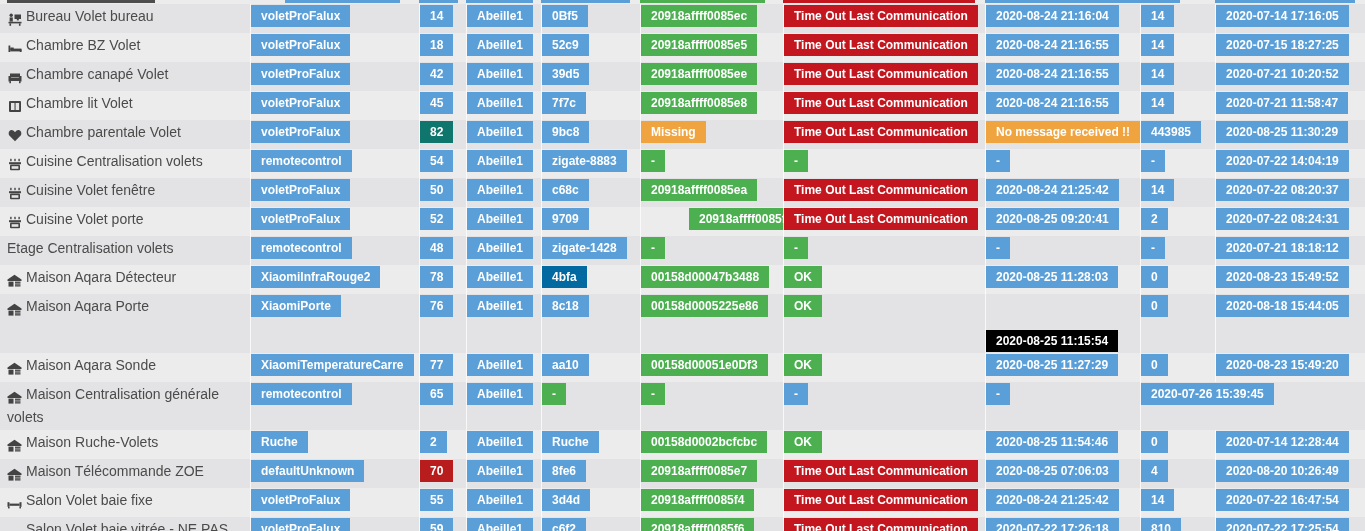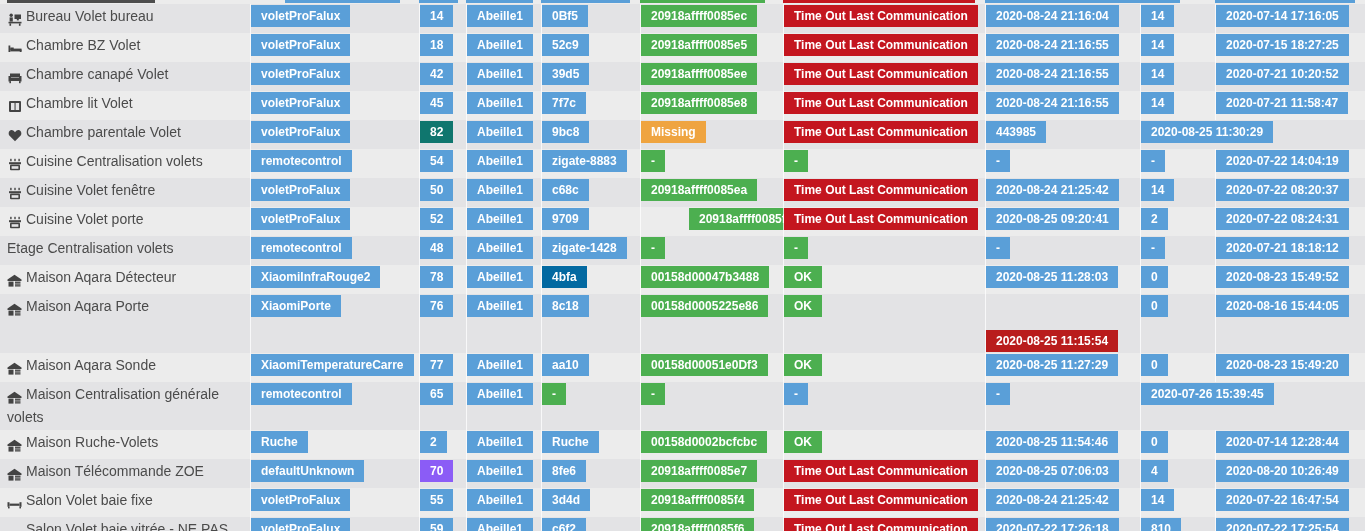--- a/index.html
+++ b/index.html
@@ -127,20 +127,21 @@
     <div class="row odd">
       <div class="cell name-cell"><span class="icon"><svg width="14" height="13" viewBox="0 0 14 13" fill="currentColor">
             <path d="M7 12.2 L1.8 7.1 C-0.8 4.4 1.4 0.4 4.4 1.2 C5.6 1.5 6.5 2.4 7 3.2 C7.5 2.4 8.4 1.5 9.6 1.2 C12.6 0.4 14.8 4.4 12.2 7.1 Z"></path>
           </svg></span><span>Chambre parentale Volet</span></div>
       <div class="cell"><span class="badge" style="background: rgb(90, 159, 216);">voletProFalux</span></div>
       <div class="cell"><span class="badge" style="background: #0f766e;">82</span></div>
       <div class="cell"><span class="badge" style="background: rgb(90, 159, 216);">Abeille1</span></div>
       <div class="cell"><span class="badge" style="background: rgb(90, 159, 216);">9bc8</span></div>
       <div class="cell"><span class="badge" style="background: rgb(239, 164, 64);">Missing</span></div>
       <div class="cell"><span class="badge" style="background: rgb(196, 22, 31);">Time Out Last Communication</span></div>
+      <div class="cell"><span class="badge" style="background: rgb(239, 164, 64);">No message received !!</span></div>
       <div class="cell"><span class="badge" style="background: rgb(90, 159, 216);">443985</span></div>
       <div class="cell"><span class="badge" style="background: rgb(90, 159, 216);">2020-08-25 11:30:29</span></div>
     </div>
     <div class="row even">
       <div class="cell name-cell"><span class="icon"><svg width="14" height="13" viewBox="0 0 14 13" fill="currentColor">
             <rect x="2.2" y="0.8" width="1.4" height="2.4"></rect>
             <rect x="6.3" y="0.8" width="1.4" height="2.4"></rect>
             <rect x="10.4" y="0.8" width="1.4" height="2.4"></rect>
             <rect x="1" y="4.2" width="12" height="2"></rect>
             <rect x="2" y="6.6" width="10" height="5.6" rx="1"></rect>
@@ -231,23 +232,23 @@
             <rect x="8" y="7.6" width="5.5" height="1.3"></rect>
             <rect x="8" y="9.4" width="5.5" height="1.3"></rect>
             <rect x="8" y="11.2" width="5.5" height="1.3"></rect>
           </svg></span><span>Maison Aqara Porte</span></div>
       <div class="cell"><span class="badge" style="background: rgb(90, 159, 216);">XiaomiPorte</span></div>
       <div class="cell"><span class="badge" style="background: rgb(90, 159, 216);">76</span></div>
       <div class="cell"><span class="badge" style="background: rgb(90, 159, 216);">Abeille1</span></div>
       <div class="cell"><span class="badge" style="background: rgb(90, 159, 216);">8c18</span></div>
       <div class="cell"><span class="badge" style="background: rgb(76, 175, 80);">00158d0005225e86</span></div>
       <div class="cell"><span class="badge" style="background: rgb(76, 175, 80);">OK</span></div>
-      <div class="cell"><span class="badge" style="background: #b91c1c; margin-top: 36px;">2020-08-25 11:15:54</span></div>
+      <div class="cell"><span class="badge" style="background: #000000; margin-top: 36px;">2020-08-25 11:15:54</span></div>
       <div class="cell"><span class="badge" style="background: rgb(90, 159, 216);">0</span></div>
-      <div class="cell"><span class="badge" style="background: rgb(90, 159, 216);">2020-08-16 15:44:05</span></div>
+      <div class="cell"><span class="badge" style="background: rgb(90, 159, 216);">2020-08-18 15:44:05</span></div>
     </div>
     <div class="row even">
       <div class="cell name-cell"><span class="icon"><svg width="15" height="13" viewBox="0 0 15 13" fill="currentColor">
             <path d="M0.5 5.5 L7.5 0.8 L14.5 5.5 V7 H0.5 Z"></path>
             <rect x="1.5" y="7.6" width="5" height="5"></rect>
             <rect x="8" y="7.6" width="5.5" height="1.3"></rect>
             <rect x="8" y="9.4" width="5.5" height="1.3"></rect>
             <rect x="8" y="11.2" width="5.5" height="1.3"></rect>
           </svg></span><span>Maison Aqara Sonde</span></div>
       <div class="cell"><span class="badge" style="background: rgb(90, 159, 216);">XiaomiTemperatureCarre</span></div>
@@ -297,21 +298,21 @@
     </div>
     <div class="row odd">
       <div class="cell name-cell"><span class="icon"><svg width="15" height="13" viewBox="0 0 15 13" fill="currentColor">
             <path d="M0.5 5.5 L7.5 0.8 L14.5 5.5 V7 H0.5 Z"></path>
             <rect x="1.5" y="7.6" width="5" height="5"></rect>
             <rect x="8" y="7.6" width="5.5" height="1.3"></rect>
             <rect x="8" y="9.4" width="5.5" height="1.3"></rect>
             <rect x="8" y="11.2" width="5.5" height="1.3"></rect>
           </svg></span><span>Maison Télécommande ZOE</span></div>
       <div class="cell"><span class="badge" style="background: rgb(90, 159, 216);">defaultUnknown</span></div>
-      <div class="cell"><span class="badge" style="background: #8b5cf6; padding-left: 10px;">70</span></div>
+      <div class="cell"><span class="badge" style="background: #b91c1c; padding-left: 10px;">70</span></div>
       <div class="cell"><span class="badge" style="background: rgb(90, 159, 216);">Abeille1</span></div>
       <div class="cell"><span class="badge" style="background: rgb(90, 159, 216);">8fe6</span></div>
       <div class="cell"><span class="badge" style="background: rgb(76, 175, 80);">20918affff0085e7</span></div>
       <div class="cell"><span class="badge" style="background: rgb(196, 22, 31);">Time Out Last Communication</span></div>
       <div class="cell"><span class="badge" style="background: rgb(90, 159, 216);">2020-08-25 07:06:03</span></div>
       <div class="cell"><span class="badge" style="background: rgb(90, 159, 216);">4</span></div>
       <div class="cell"><span class="badge" style="background: rgb(90, 159, 216);">2020-08-20 10:26:49</span></div>
     </div>
     <div class="row even">
       <div class="cell name-cell"><span class="icon"><svg width="15" height="13" viewBox="0 0 15 13" fill="currentColor">

